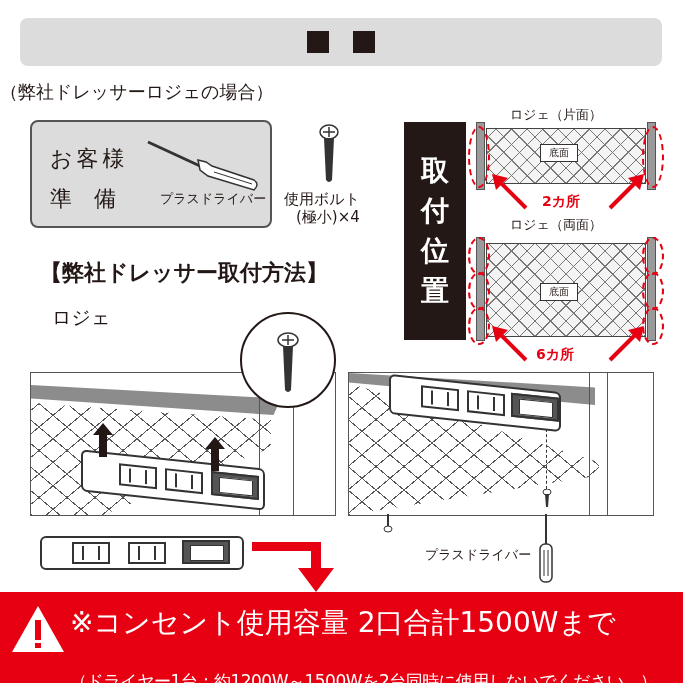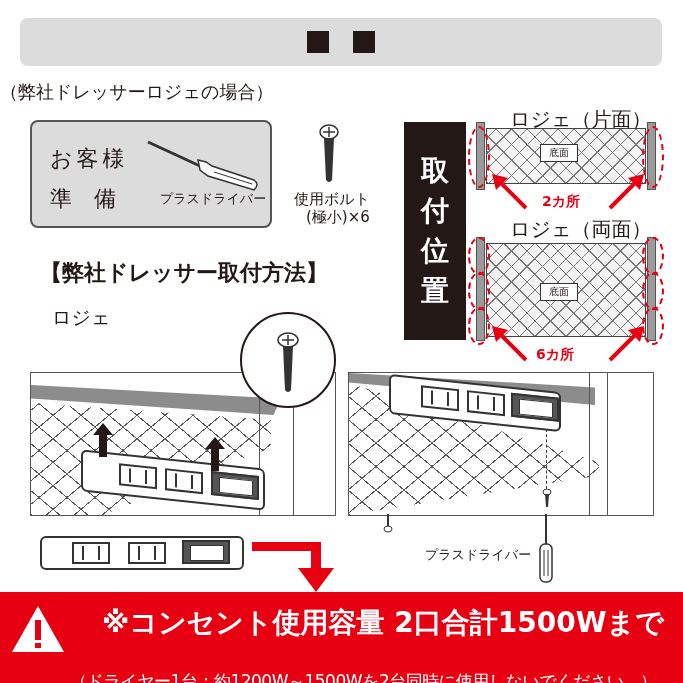--- a/index.html
+++ b/index.html
@@ -10,50 +10,50 @@
                display:flex; align-items:center; justify-content:center; }
   .title-bar .sq { width:22px; height:22px; background:#231815; display:inline-block; margin:0 12px; }
   .title-text { font-size:30px; font-weight:bold; letter-spacing:1px; color:#231815; }
   .subtitle { left:0; width:683px; top:80px; text-align:left; font-size:18px; color:#231815; }
 
   .prep-box { left:30px; top:120px; width:238px; height:104px; background:#dcdcdc; border:2px solid #555; border-radius:8px; }
   .prep-line1 { left:18px; top:22px; font-size:22px; letter-spacing:4px; }
   .prep-line2 { left:18px; top:62px; font-size:22px; letter-spacing:22px; }
   .prep-tool { left:128px; top:68px; font-size:13px; }
 
-  .bolt-caption { left:294px; top:190px; font-size:15px; line-height:18px; }
+  .bolt-caption { left:284px; top:190px; font-size:15px; line-height:18px; }
 
   .section-head { left:40px; top:258px; font-size:22px; font-weight:bold; }
   .rojie-label { left:52px; top:305px; font-size:19px; }
 
   .v-band { left:404px; top:122px; width:62px; height:218px; background:#231815; color:#fff;
             display:flex; flex-direction:column; align-items:center; justify-content:center; font-size:28px; line-height:40px; font-weight:bold; }
 
-  .diag-label { font-size:20px; }
+  .diag-label { font-size:13px; }
   .diag-frame { border:1px solid #444; background-color:#f4f4f4;
     background-image:repeating-linear-gradient(45deg,#777 0 1px,transparent 1px 11px),
                      repeating-linear-gradient(-45deg,#777 0 1px,transparent 1px 11px); }
   .post { width:7px; background:#9a9a9a; border:1px solid #555; }
   .dash-oval { border:2px dashed #e60012; border-radius:50%; }
   .floor-tag { background:#fff; border:1px solid #333; font-size:10px; padding:1px 8px; }
   .count-tag { color:#e60012; font-weight:bold; font-size:14px; }
 
   .panel { border:1px solid #555; background:#fff; overflow:hidden; }
   .mesh { background-color:#fff;
     background-image:repeating-linear-gradient(40deg,#555 0 1px,transparent 1px 18px),
                      repeating-linear-gradient(-40deg,#555 0 1px,transparent 1px 18px); }
   .strip { background:#fff; border:2px solid #333; border-radius:6px; }
   .outlet { width:34px; height:18px; border:2px solid #333; background:#fff; position:absolute; }
   .outlet:before, .outlet:after { content:""; position:absolute; top:2px; width:2px; height:14px; background:#333; }
   .outlet:before { left:8px; } .outlet:after { right:8px; }
   .switch { width:44px; height:20px; border:2px solid #333; background:#555; position:absolute; }
   .switch i { position:absolute; left:6px; top:3px; width:32px; height:14px; background:#fff; border:1px solid #333; }
 
   .warning { left:0; top:592px; width:683px; height:91px; background:#e60012; }
-  .warn-main { left:70px; top:12px; color:#fff; font-size:28px; font-weight:bold; white-space:nowrap;margin-left:32px; }
+  .warn-main { left:70px; top:12px; color:#fff; font-size:28px; font-weight:normal; white-space:nowrap; }
   .warn-sub { left:70px; top:54px; color:#fff; font-size:17px; white-space:nowrap; letter-spacing:-0.5px;margin-top:24px; }
 </style>
 </head>
 <body>
 
 <div class="abs title-bar">
   <span class="sq"></span>
   <span class="sq"></span>
 </div>
 <div class="abs subtitle">（弊社ドレッサーロジェの場合）</div>
@@ -70,21 +70,21 @@
 </div>
 
 <svg class="abs" style="left:318px;top:124px" width="22" height="60">
   <ellipse cx="11" cy="8" rx="9" ry="7" fill="#fff" stroke="#333" stroke-width="1.5"></ellipse>
   <line x1="5" y1="8" x2="17" y2="8" stroke="#333" stroke-width="1.5"></line>
   <line x1="11" y1="3" x2="11" y2="13" stroke="#333" stroke-width="1.5"></line>
   <path d="M6 14 L16 14 L14 56 Q11 60 8 56 Z" fill="#333"></path>
 </svg>
 <div class="abs bolt-caption">
   <div>使用ボルト</div>
-  <div style="padding-left:12px">(極小)×6</div>
+  <div style="padding-left:12px">(極小)×4</div>
 </div>
 
 <div class="abs section-head">【弊社ドレッサー取付方法】</div>
 <div class="abs rojie-label">ロジェ</div>
 
 <div class="abs v-band">
   <span>取</span>
   <span>付</span>
   <span>位</span>
   <span>置</span>

